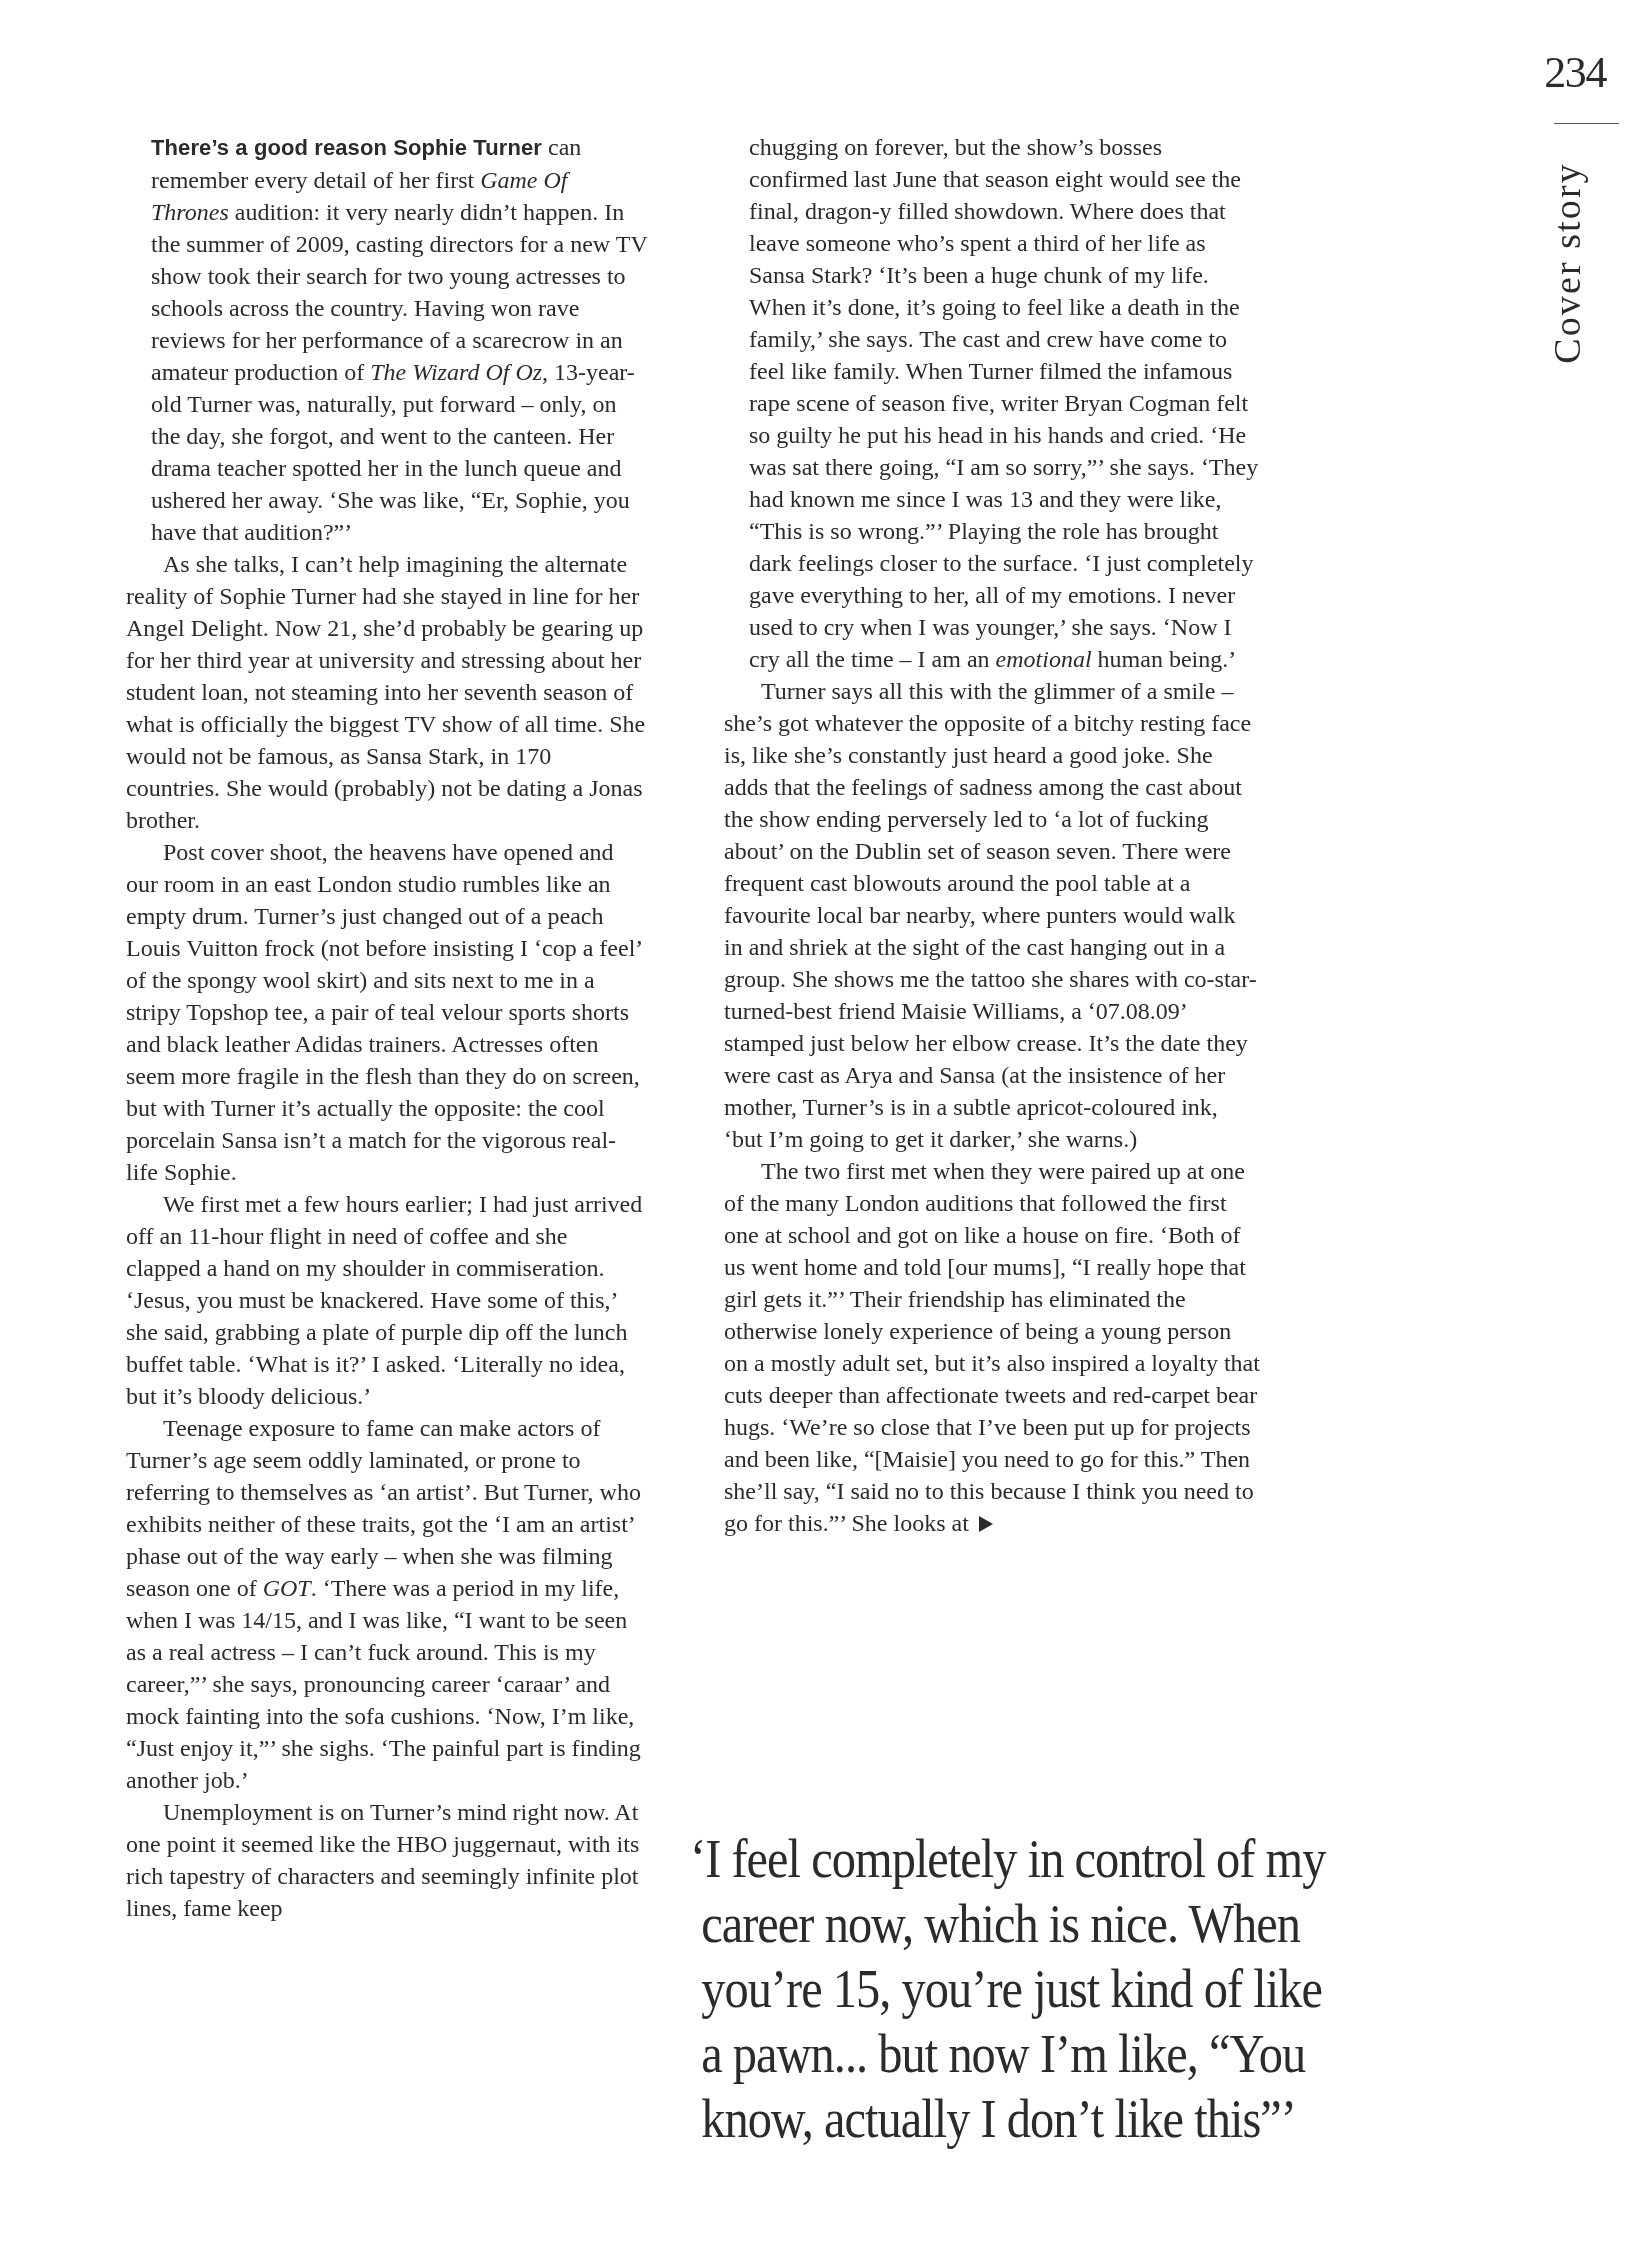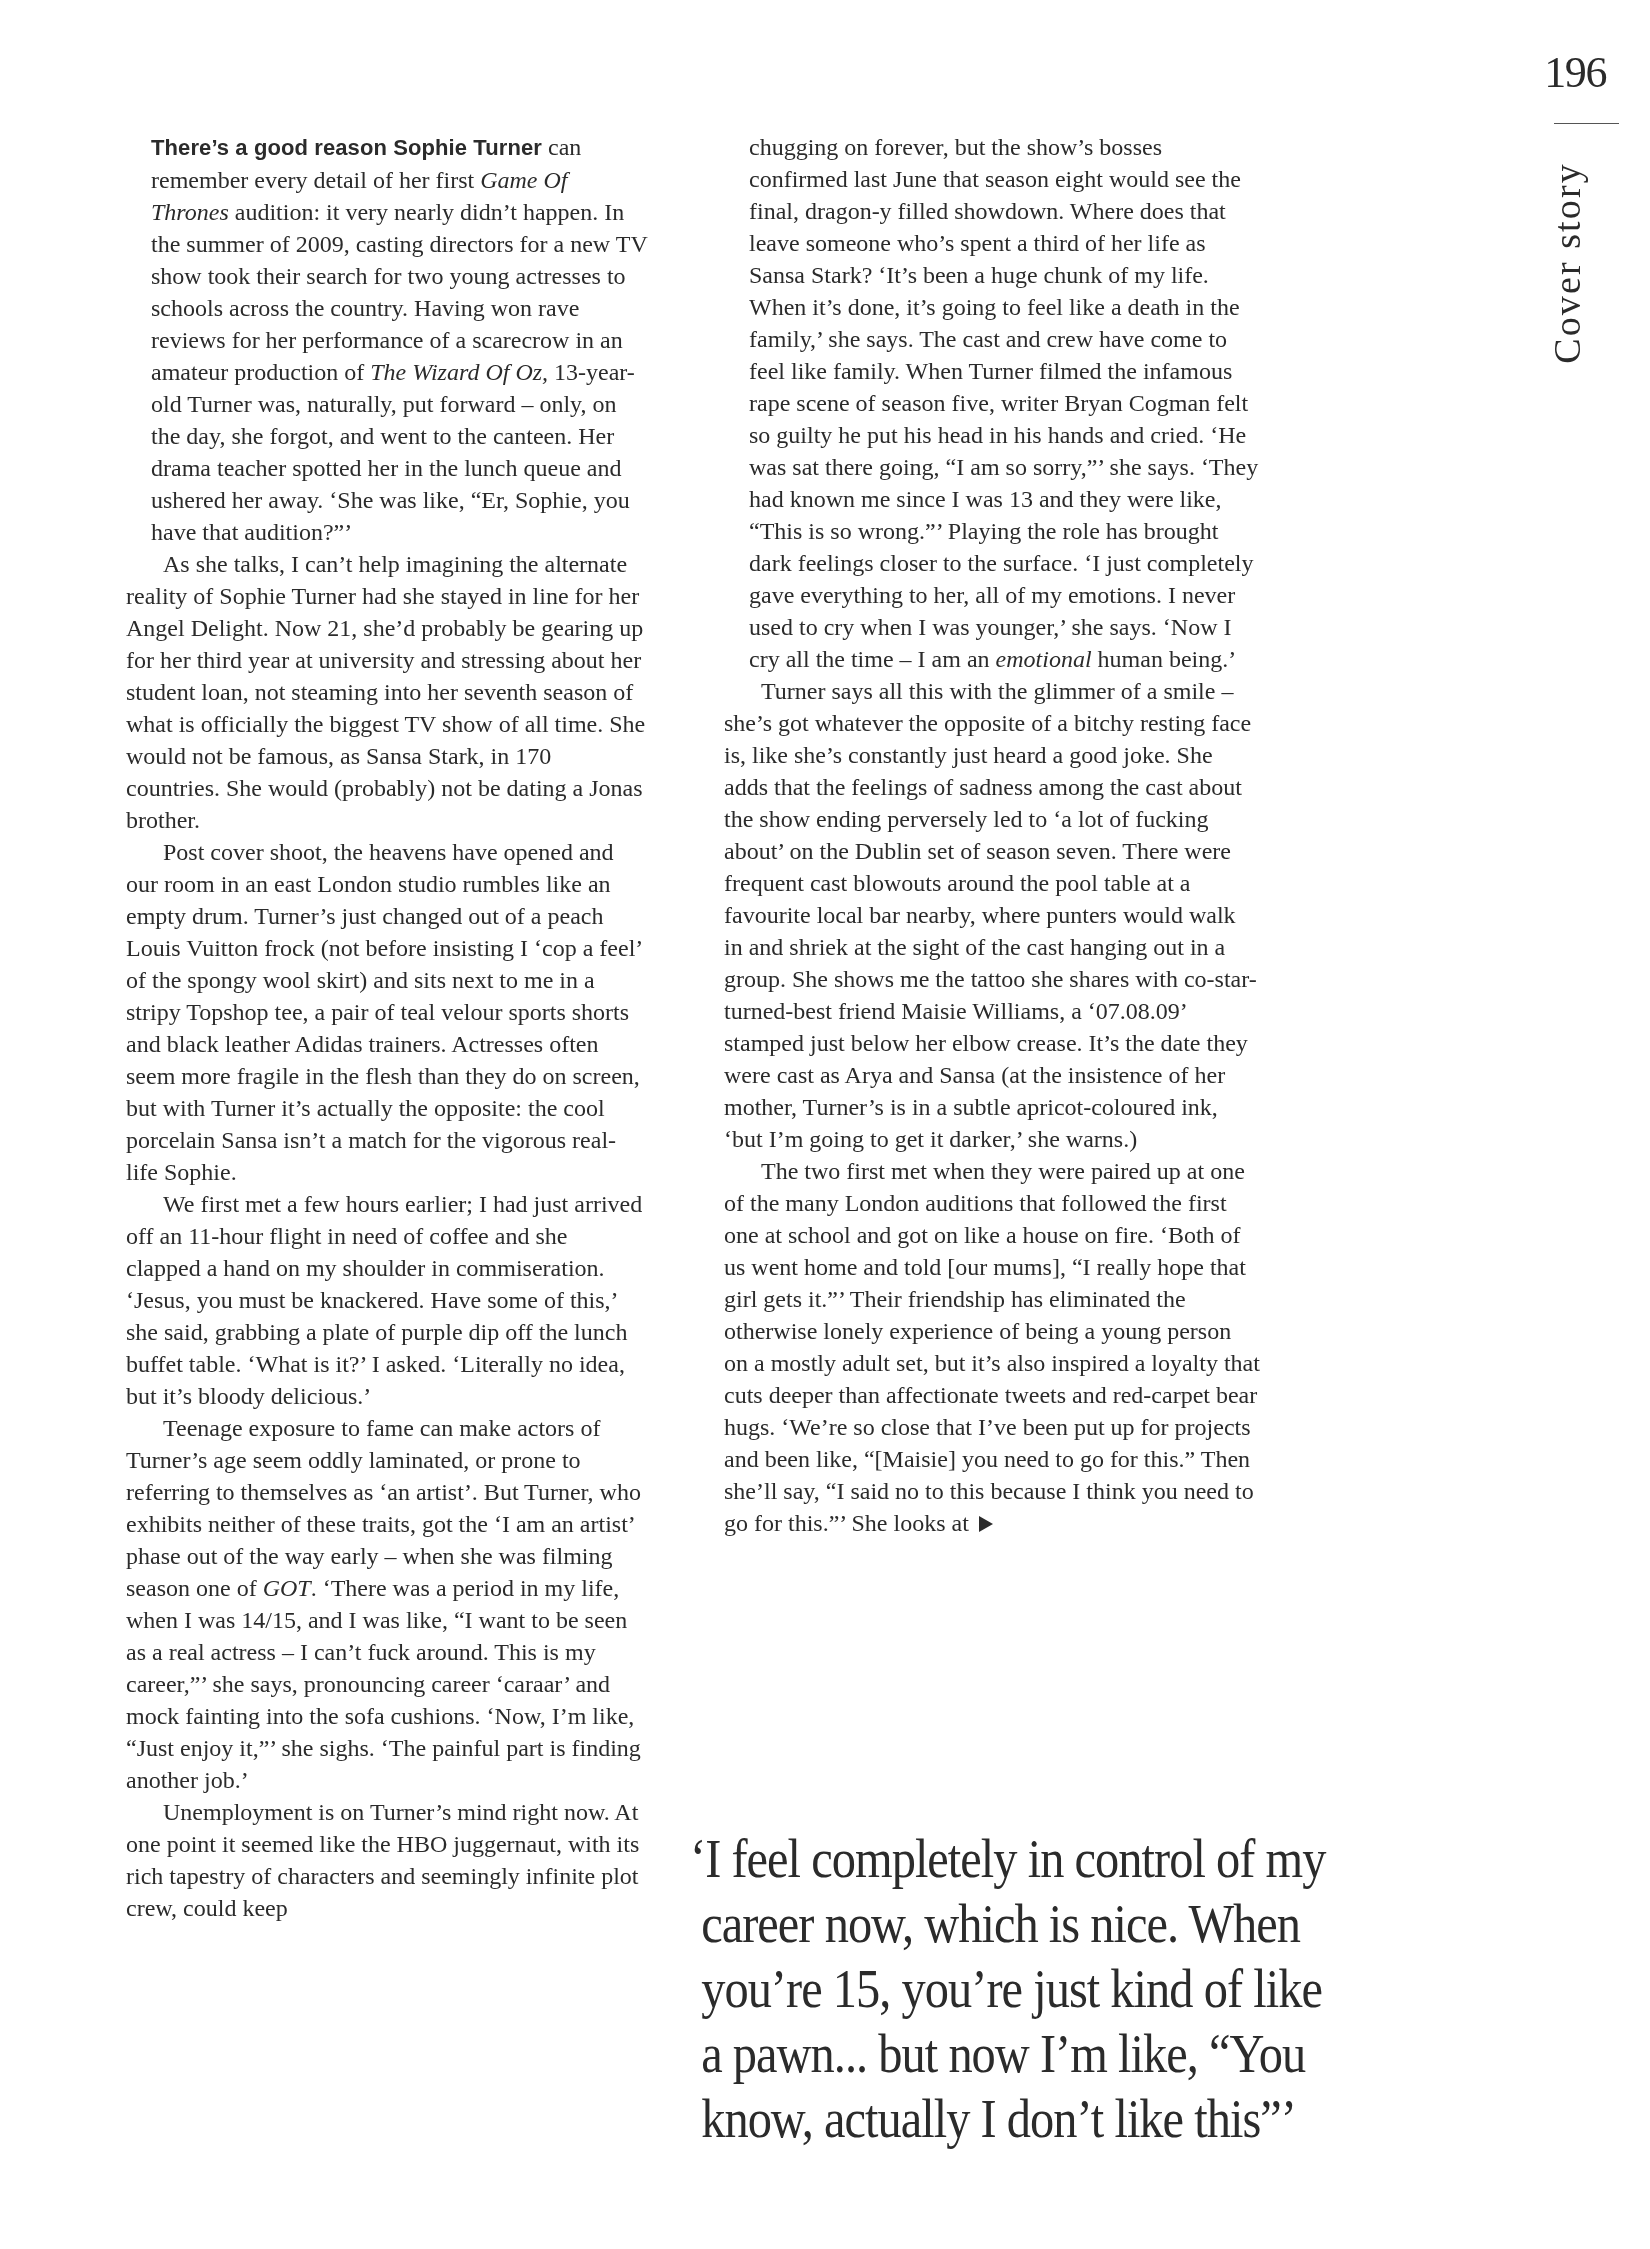--- a/index.html
+++ b/index.html
@@ -96,33 +96,33 @@
     color: #2b2b2b;
     transform: scaleX(0.88);
     transform-origin: left top;
   }
   .pull-quote div { white-space: nowrap; }
   .pull-quote .indent { padding-left: 12.7px; }
 </style>
 </head>
 <body>
 
-<div class="page-number">196</div>
+<div class="page-number">234</div>
 <div class="section-rule"></div>
 <div class="section-label">
   <span>Cover story</span>
 </div>
 
 <div class="column col-left">
     <p class="first"><span class="lead-in">There’s a good reason Sophie Turner</span><span> can remember every detail of her first </span><em>Game Of Thrones</em><span> audition: it very nearly didn’t happen. In the summer of 2009, casting directors for a new TV show took their search for two young actresses to schools across the country. Having won rave reviews for her performance of a scarecrow in an amateur production of </span><em>The Wizard Of Oz,</em><span> 13-year-old Turner was, naturally, put forward – only, on the day, she forgot, and went to the canteen. Her drama teacher spotted her in the lunch queue and ushered her away. ‘She was like, “Er, Sophie, you have that audition?”’</span></p>
     <p><span>As she talks, I can’t help imagining the alternate reality of Sophie Turner had she stayed in line for her Angel Delight. Now 21, she’d probably be gearing up for her third year at university and stressing about her student loan, not steaming into her seventh season of what is officially the biggest TV show of all time. She would not be famous, as Sansa Stark, in 170 countries. She would (probably) not be dating a Jonas brother.</span></p>
     <p><span>Post cover shoot, the heavens have opened and our room in an east London studio rumbles like an empty drum. Turner’s just changed out of a peach Louis Vuitton frock (not before insisting I ‘cop a feel’ of the spongy wool skirt) and sits next to me in a stripy Topshop tee, a pair of teal velour sports shorts and black leather Adidas trainers. Actresses often seem more fragile in the flesh than they do on screen, but with Turner it’s actually the opposite: the cool porcelain Sansa isn’t a match for the vigorous real-life Sophie.</span></p>
     <p><span>We first met a few hours earlier; I had just arrived off an 11-hour flight in need of coffee and she clapped a hand on my shoulder in commiseration. ‘Jesus, you must be knackered. Have some of this,’ she said, grabbing a plate of purple dip off the lunch buffet table. ‘What is it?’ I asked. ‘Literally no idea, but it’s bloody delicious.’</span></p>
     <p><span>Teenage exposure to fame can make actors of Turner’s age seem oddly laminated, or prone to referring to themselves as ‘an artist’. But Turner, who exhibits neither of these traits, got the ‘I am an artist’ phase out of the way early – when she was filming season one of </span><em>GOT</em><span>. ‘There was a period in my life, when I was 14/15, and I was like, “I want to be seen as a real actress – I can’t fuck around. This is my career,”’ she says, pronouncing career ‘caraar’ and mock fainting into the sofa cushions. ‘Now, I’m like, “Just enjoy it,”’ she sighs. ‘The painful part is finding another job.’</span></p>
-    <p><span>Unemployment is on Turner’s mind right now. At one point it seemed like the HBO juggernaut, with its rich tapestry of characters and seemingly infinite plot crew, could keep</span></p>
+    <p><span>Unemployment is on Turner’s mind right now. At one point it seemed like the HBO juggernaut, with its rich tapestry of characters and seemingly infinite plot lines, fame keep</span></p>
   </div>
 <div class="column col-right">
     <p class="first"><span>chugging on forever, but the show’s bosses confirmed last June that season eight would see the final, dragon-y filled showdown. Where does that leave someone who’s spent a third of her life as Sansa Stark? ‘It’s been a huge chunk of my life. When it’s done, it’s going to feel like a death in the family,’ she says. The cast and crew have come to feel like family. When Turner filmed the infamous rape scene of season five, writer Bryan Cogman felt so guilty he put his head in his hands and cried. ‘He was sat there going, “I am so sorry,”’ she says. ‘They had known me since I was 13 and they were like, “This is so wrong.”’ Playing the role has brought dark feelings closer to the surface. ‘I just completely gave everything to her, all of my emotions. I never used to cry when I was younger,’ she says. ‘Now I cry all the time – I am an </span><em>emotional</em><span> human being.’</span></p>
     <p><span>Turner says all this with the glimmer of a smile – she’s got whatever the opposite of a bitchy resting face is, like she’s constantly just heard a good joke. She adds that the feelings of sadness among the cast about the show ending perversely led to ‘a lot of fucking about’ on the Dublin set of season seven. There were frequent cast blowouts around the pool table at a favourite local bar nearby, where punters would walk in and shriek at the sight of the cast hanging out in a group. She shows me the tattoo she shares with co-star-turned-best friend Maisie Williams, a ‘07.08.09’ stamped just below her elbow crease. It’s the date they were cast as Arya and Sansa (at the insistence of her mother, Turner’s is in a subtle apricot-coloured ink, ‘but I’m going to get it darker,’ she warns.)</span></p>
     <p><span>The two first met when they were paired up at one of the many London auditions that followed the first one at school and got on like a house on fire. ‘Both of us went home and told [our mums], “I really hope that girl gets it.”’ Their friendship has eliminated the otherwise lonely experience of being a young person on a mostly adult set, but it’s also inspired a loyalty that cuts deeper than affectionate tweets and red-carpet bear hugs. ‘We’re so close that I’ve been put up for projects and been like, “[Maisie] you need to go for this.” Then she’ll say, “I said no to this because I think you need to go for this.”’ She looks at</span><span class="continue-arrow"></span></p>
   </div>
 
 <div class="pull-quote">
   <div>‘I feel completely in control of my</div>
   <div class="indent">career now, which is nice. When</div>

